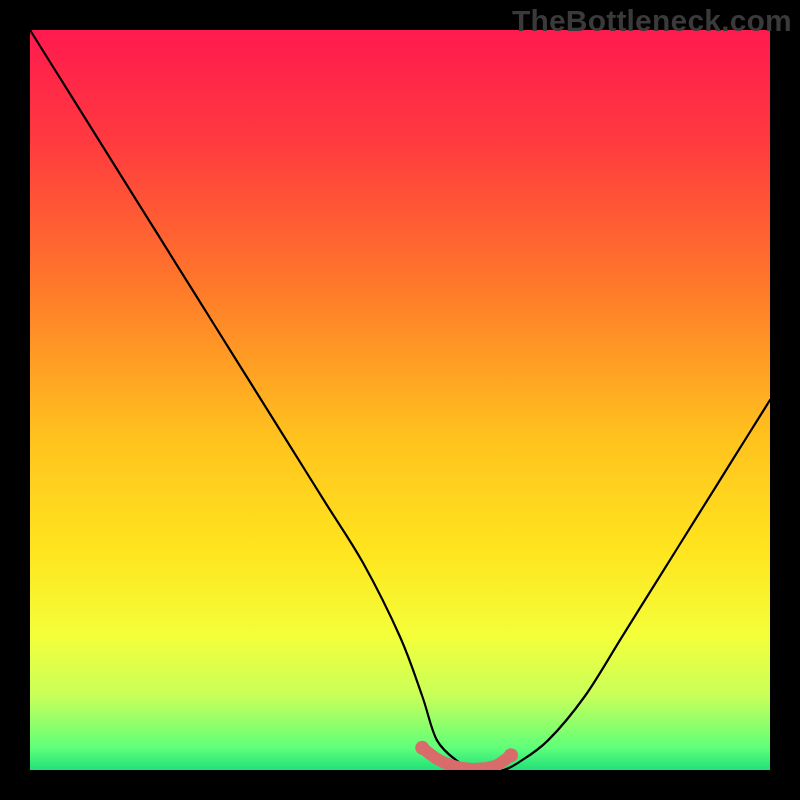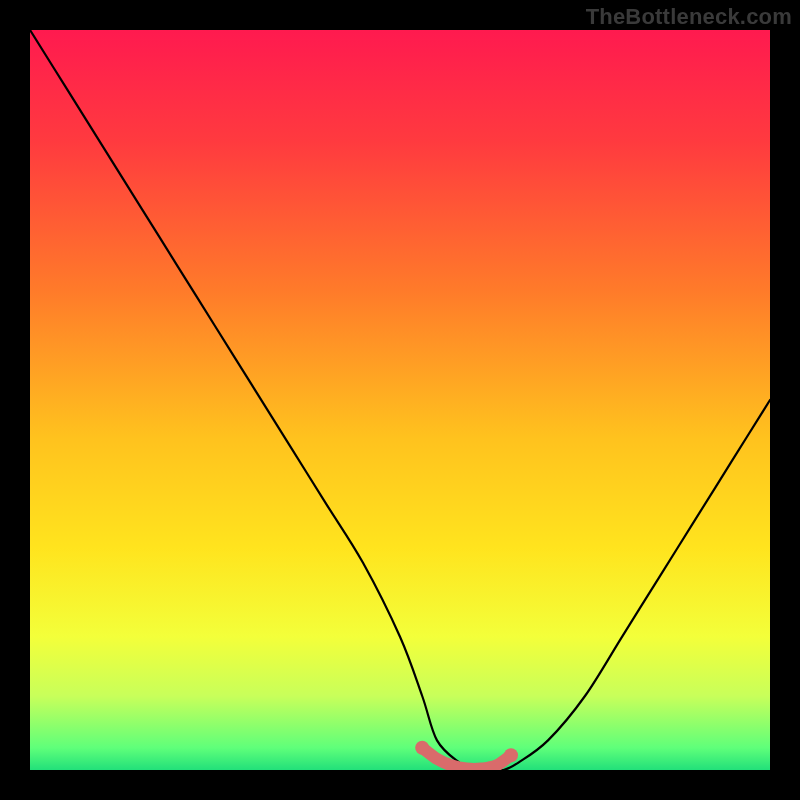--- a/index.html
+++ b/index.html
@@ -15,21 +15,21 @@
     position: relative;
     width: 800px;
     height: 800px;
     background: #000;
   }
   .watermark {
     position: absolute;
     top: 4px;
     right: 8px;
     color: #3a3a3a;
-    font-size: 22px;
+    font-size: 30px;
     font-weight: bold;
     letter-spacing: 0.2px;
     z-index: 5;
     user-select: none;
   }
   svg {
     position: absolute;
     left: 0;
     top: 0;
   }

